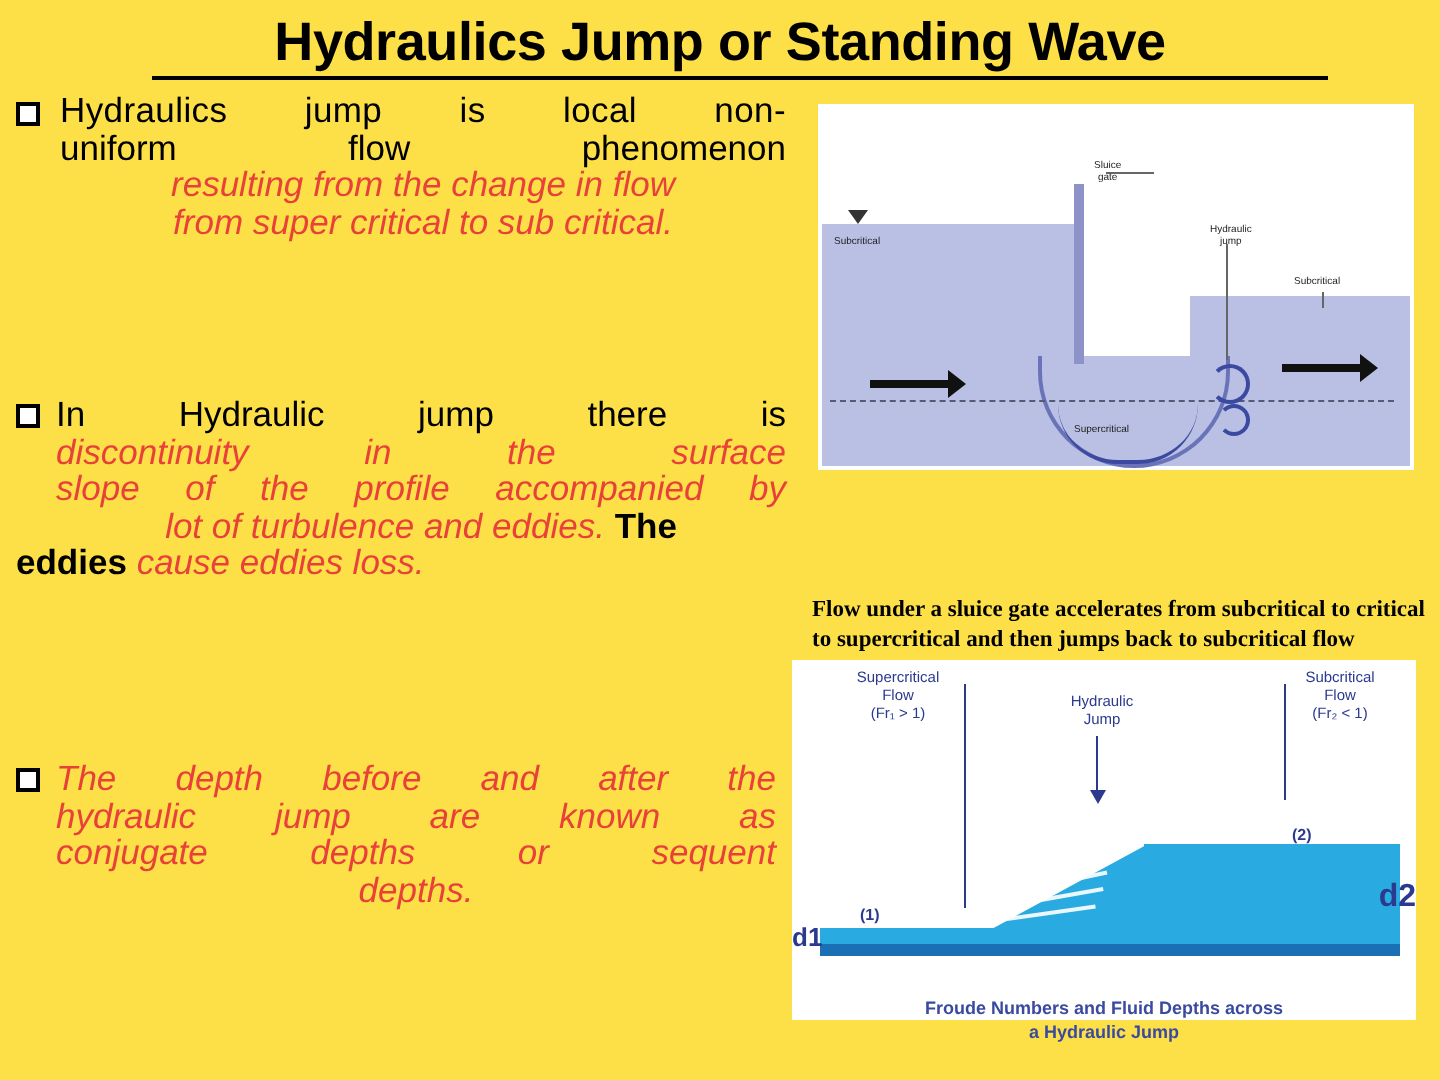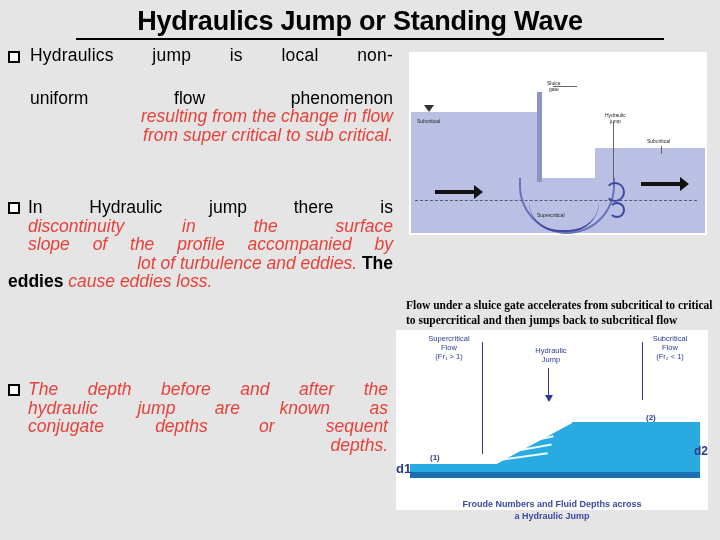--- a/index.html
+++ b/index.html
@@ -11,21 +11,21 @@
     width: 720px;
     height: 540px;
     font-family: "Liberation Sans", sans-serif;
     overflow: hidden;
     position: relative;
   }
   .slide {
     position: relative;
     width: 720px;
     height: 540px;
-    background: #e5e5e5;
+    background: #fde047;
   }
   
   .title {
     position: absolute;
     left: 0;
     top: 6px;
     width: 720px;
     text-align: center;
     font-size: 27px;
     font-weight: bold;
@@ -65,41 +65,41 @@
   }
   .bullet-text .blk {
     color: #000000;
     font-style: normal;
     font-weight: bold;
   }
   .b1 { left: 8px; top: 46px; width: 385px; }
   .b1 .bullet-square { top: 5px; }
   .b1 .bullet-text { margin-left: 22px; }
   .b1 .l1 { font-style: normal; color: #000; letter-spacing: 0.2px; }
-  .b1 .l2 { font-style: normal; color: #000; margin-top: 24px; }
+  .b1 .l2 { font-style: normal; color: #000; }
 
   .b2 { left: 8px; top: 198px; width: 385px; }
   .b2 .bullet-square { top: 4px; }
   .b2 .bullet-text { margin-left: 20px; }
   .b2 .l1 { font-style: normal; color: #000; }
   .b2 .last { margin-left: 0; }
 
   .b3 { left: 8px; top: 380px; width: 380px; }
   .b3 .bullet-square { top: 4px; }
   .b3 .bullet-text { margin-left: 20px; }
 
   .justify-line {
     display: block;
     text-align: justify;
     text-align-last: justify;
     white-space: nowrap;
   }
   .plain-line {
     display: block;
-    text-align: right;
+    text-align: center;
   }
 
   
   .fig1 {
     position: absolute;
     left: 409px;
     top: 52px;
     width: 298px;
     height: 183px;
     background: #ffffff;
@@ -331,21 +331,21 @@
   .fig2 .tagd1 {
     position: absolute;
     left: 0px; bottom: 34px;
     font-size: 13px;
     font-weight: bold;
     color: #2b3a8f;
   }
   .fig2 .tagd2 {
     position: absolute;
     right: 0px; bottom: 52px;
-    font-size: 12px;
+    font-size: 16px;
     font-weight: bold;
     color: #2b3a8f;
   }
   .fig2 .tag1 {
     position: absolute;
     left: 34px; bottom: 48px;
     font-size: 8px;
     font-weight: bold;
     color: #2b3a8f;
   }

